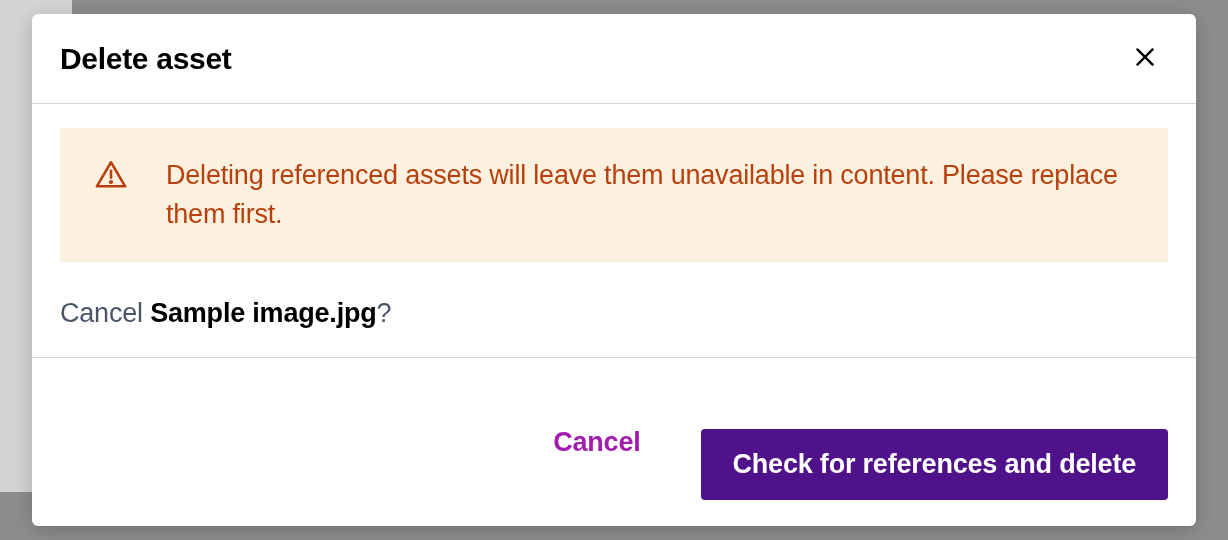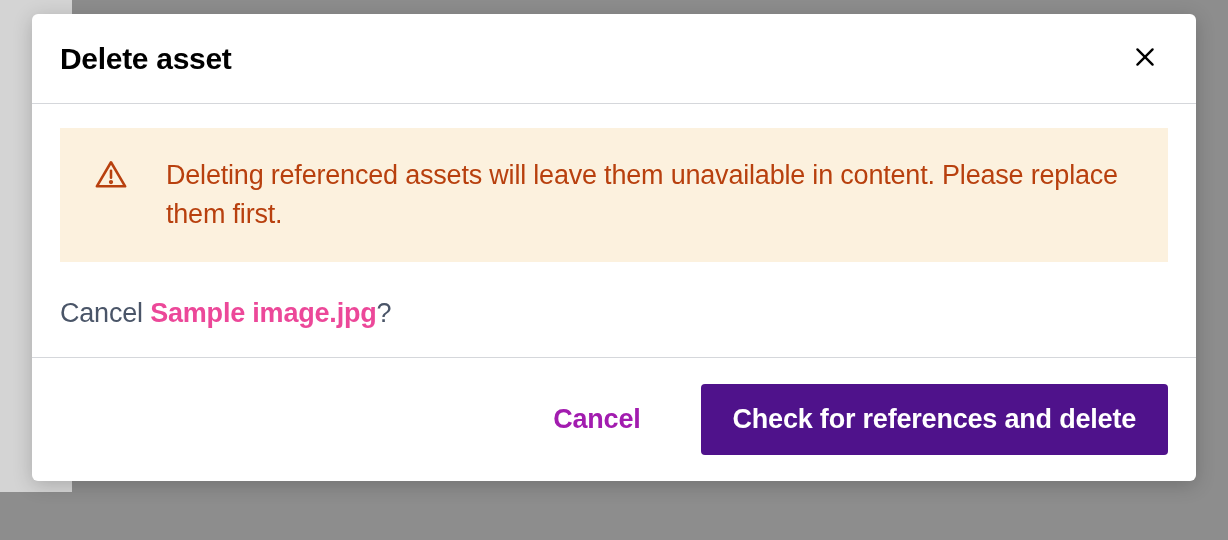--- a/index.html
+++ b/index.html
@@ -84,21 +84,21 @@
       color: #b8400e;
       letter-spacing: -0.2px;
     }
     .confirm-text {
       font-size: 27px;
       color: #4a5568;
       letter-spacing: -0.2px;
     }
     .confirm-text .asset-name {
       font-weight: 700;
-      color: #ec4899;
+      color: #000000;
     }
     .dialog-footer {
       display: flex;
       justify-content: flex-end;
       align-items: center;
       padding: 26px 28px;
       gap: 56px;
     }
     .btn-cancel {
       background: none;
@@ -113,20 +113,21 @@
     .btn-primary {
       background: #4f128b;
       border: none;
       cursor: pointer;
       font-size: 27px;
       font-weight: 600;
       color: #ffffff;
       padding: 20px 32px;
       border-radius: 4px;
       letter-spacing: -0.2px;
+      margin-top: 45px;
     }
   </style>
 </head>
 <body>
 
 <div class="backdrop-strip"></div>
 
 <div class="dialog">
   <div class="dialog-header">
     <h1 class="dialog-title">Delete asset</h1>

